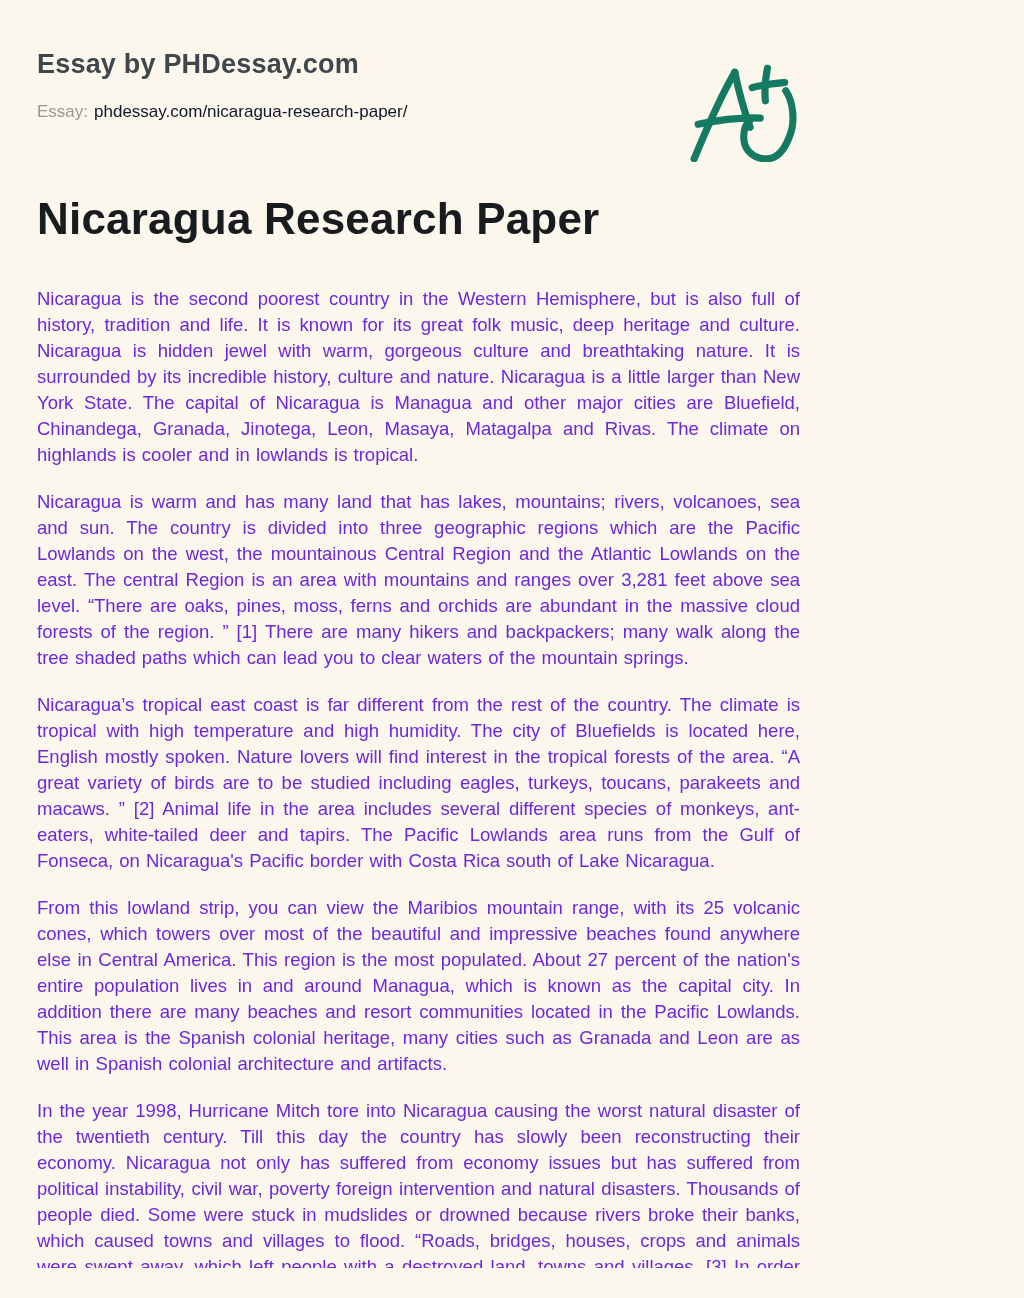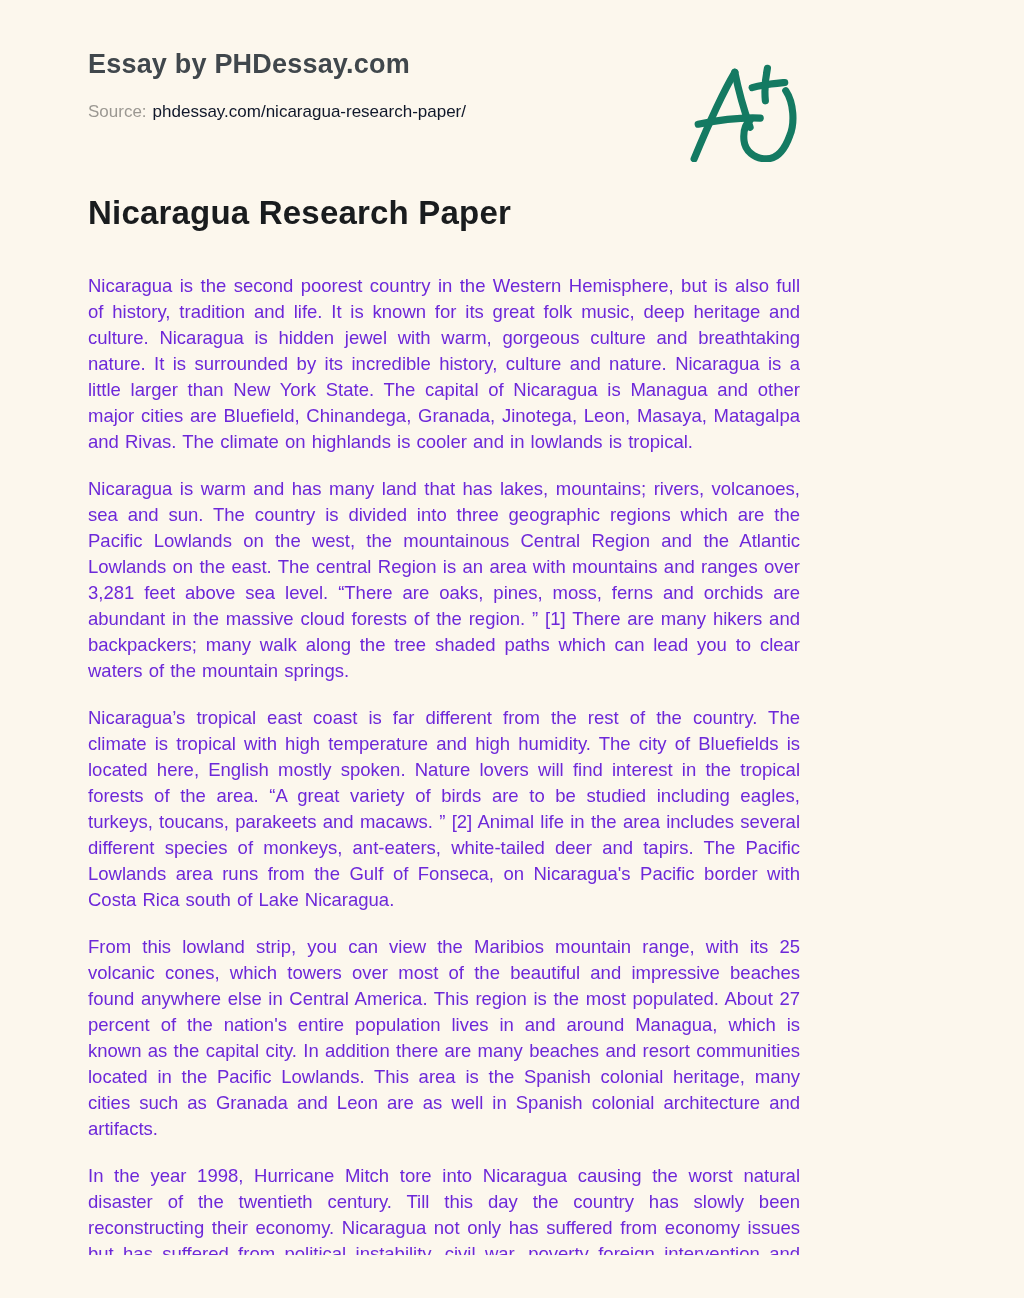--- a/index.html
+++ b/index.html
@@ -9,21 +9,21 @@
   }
   body {
     width: 1024px;
     height: 1298px;
     overflow: hidden;
     font-family: "Liberation Sans", sans-serif;
     position: relative;
   }
   .page {
     position: relative;
-    padding: 48px 88px 0 88px;
+    padding: 48px 88px 0 37px;
     box-sizing: border-box;
     width: 888px;
   }
   .byline {
     font-size: 27px;
     font-weight: 700;
     color: #40474c;
     line-height: 1.2;
     letter-spacing: 0.2px;
   }
@@ -48,21 +48,21 @@
     width: 112px;
     height: 102px;
   }
   .logo svg {
     width: 100%;
     height: 100%;
     display: block;
   }
   .title {
     margin: 70px 0 0 0;
-    font-size: 33px;
+    font-size: 44px;
     font-weight: 700;
     color: #191c1e;
     line-height: 1.2;
     letter-spacing: 0.2px;
   }
   .article-clip {
     margin-top: 40px;
     height: 982px;
     overflow: hidden;
   }
@@ -77,21 +77,21 @@
 </style>
 </head>
 <body>
 
 <div class="page">
 
   <div class="header">
     <div class="byline">Essay by PHDessay.com</div>
 
     <div class="source-line">
-      <span class="source-label">Source:</span><a class="source-link" href="#">phdessay.com/nicaragua-research-paper/</a>
+      <span class="source-label">Essay:</span><a class="source-link" href="#">phdessay.com/nicaragua-research-paper/</a>
     </div>
 
     <div class="logo">
       <svg viewBox="0 0 110 100" fill="none" xmlns="http://www.w3.org/2000/svg">
         <g stroke="#147a62" stroke-width="7" stroke-linecap="round" fill="none">
 
           <path d="M6 97 C 18 68, 34 32, 46 12"></path>
 
           <path d="M46 12 C 50 32, 56 52, 61 66"></path>
 

